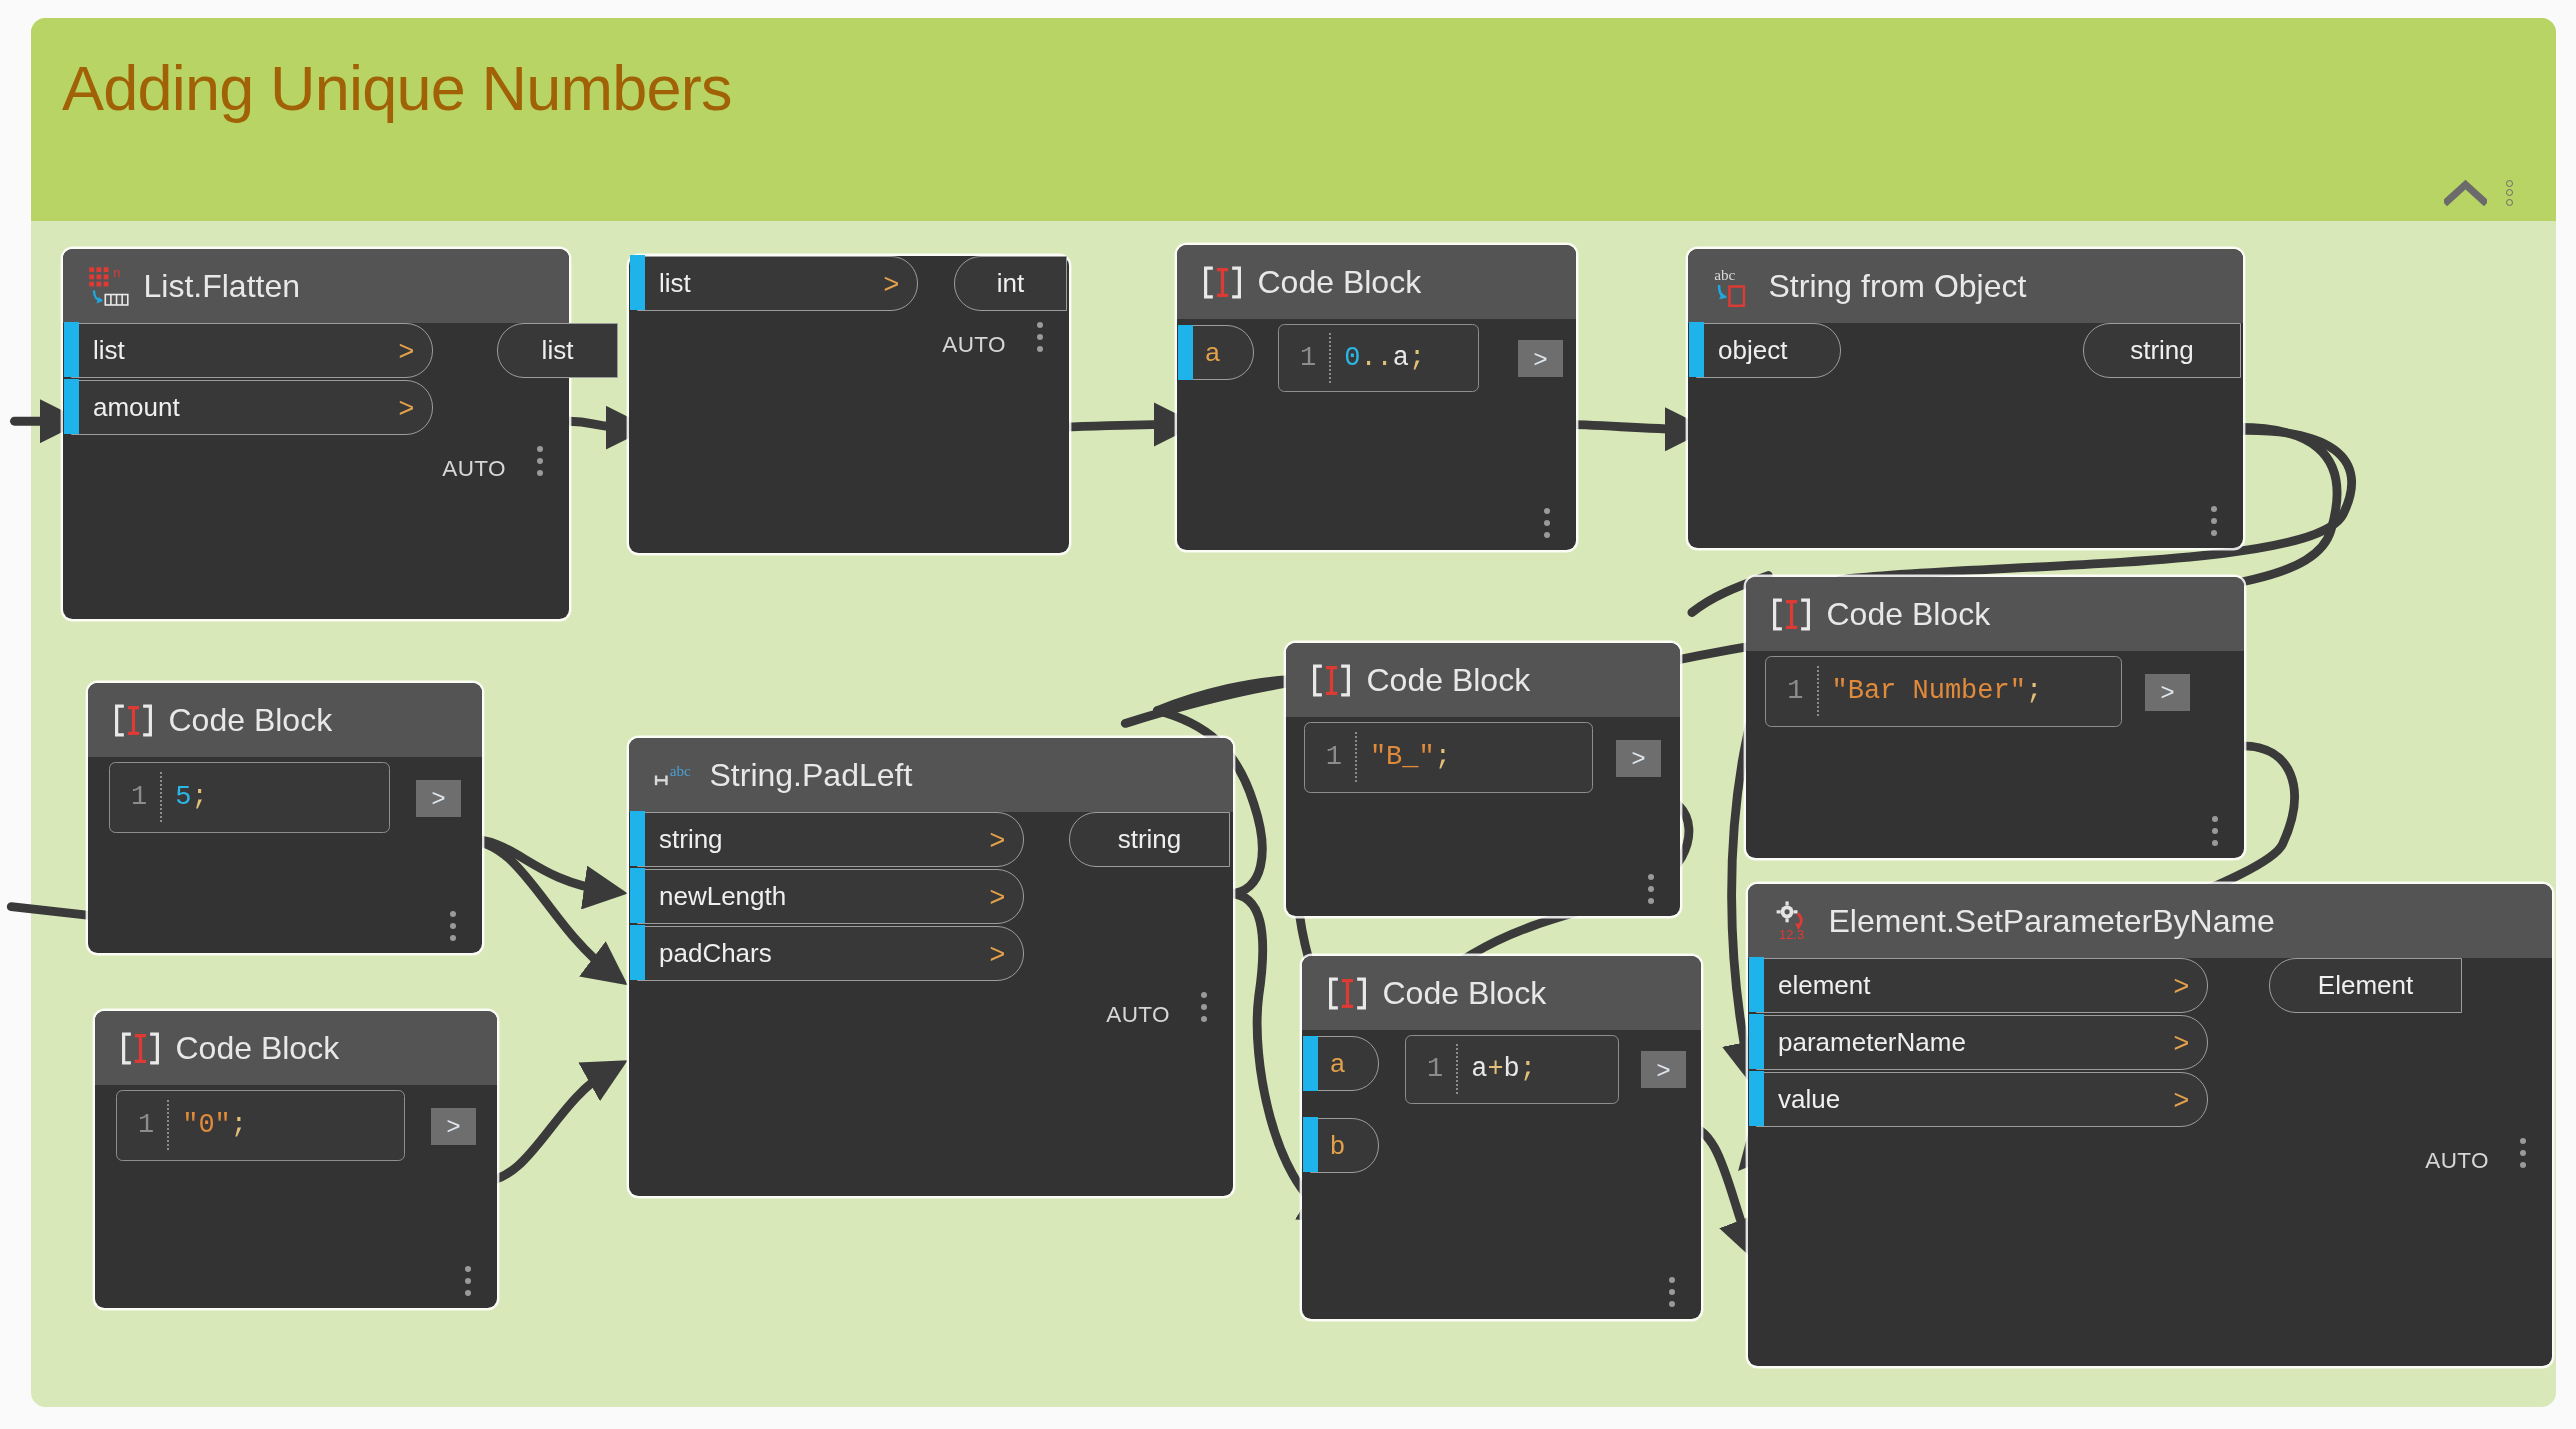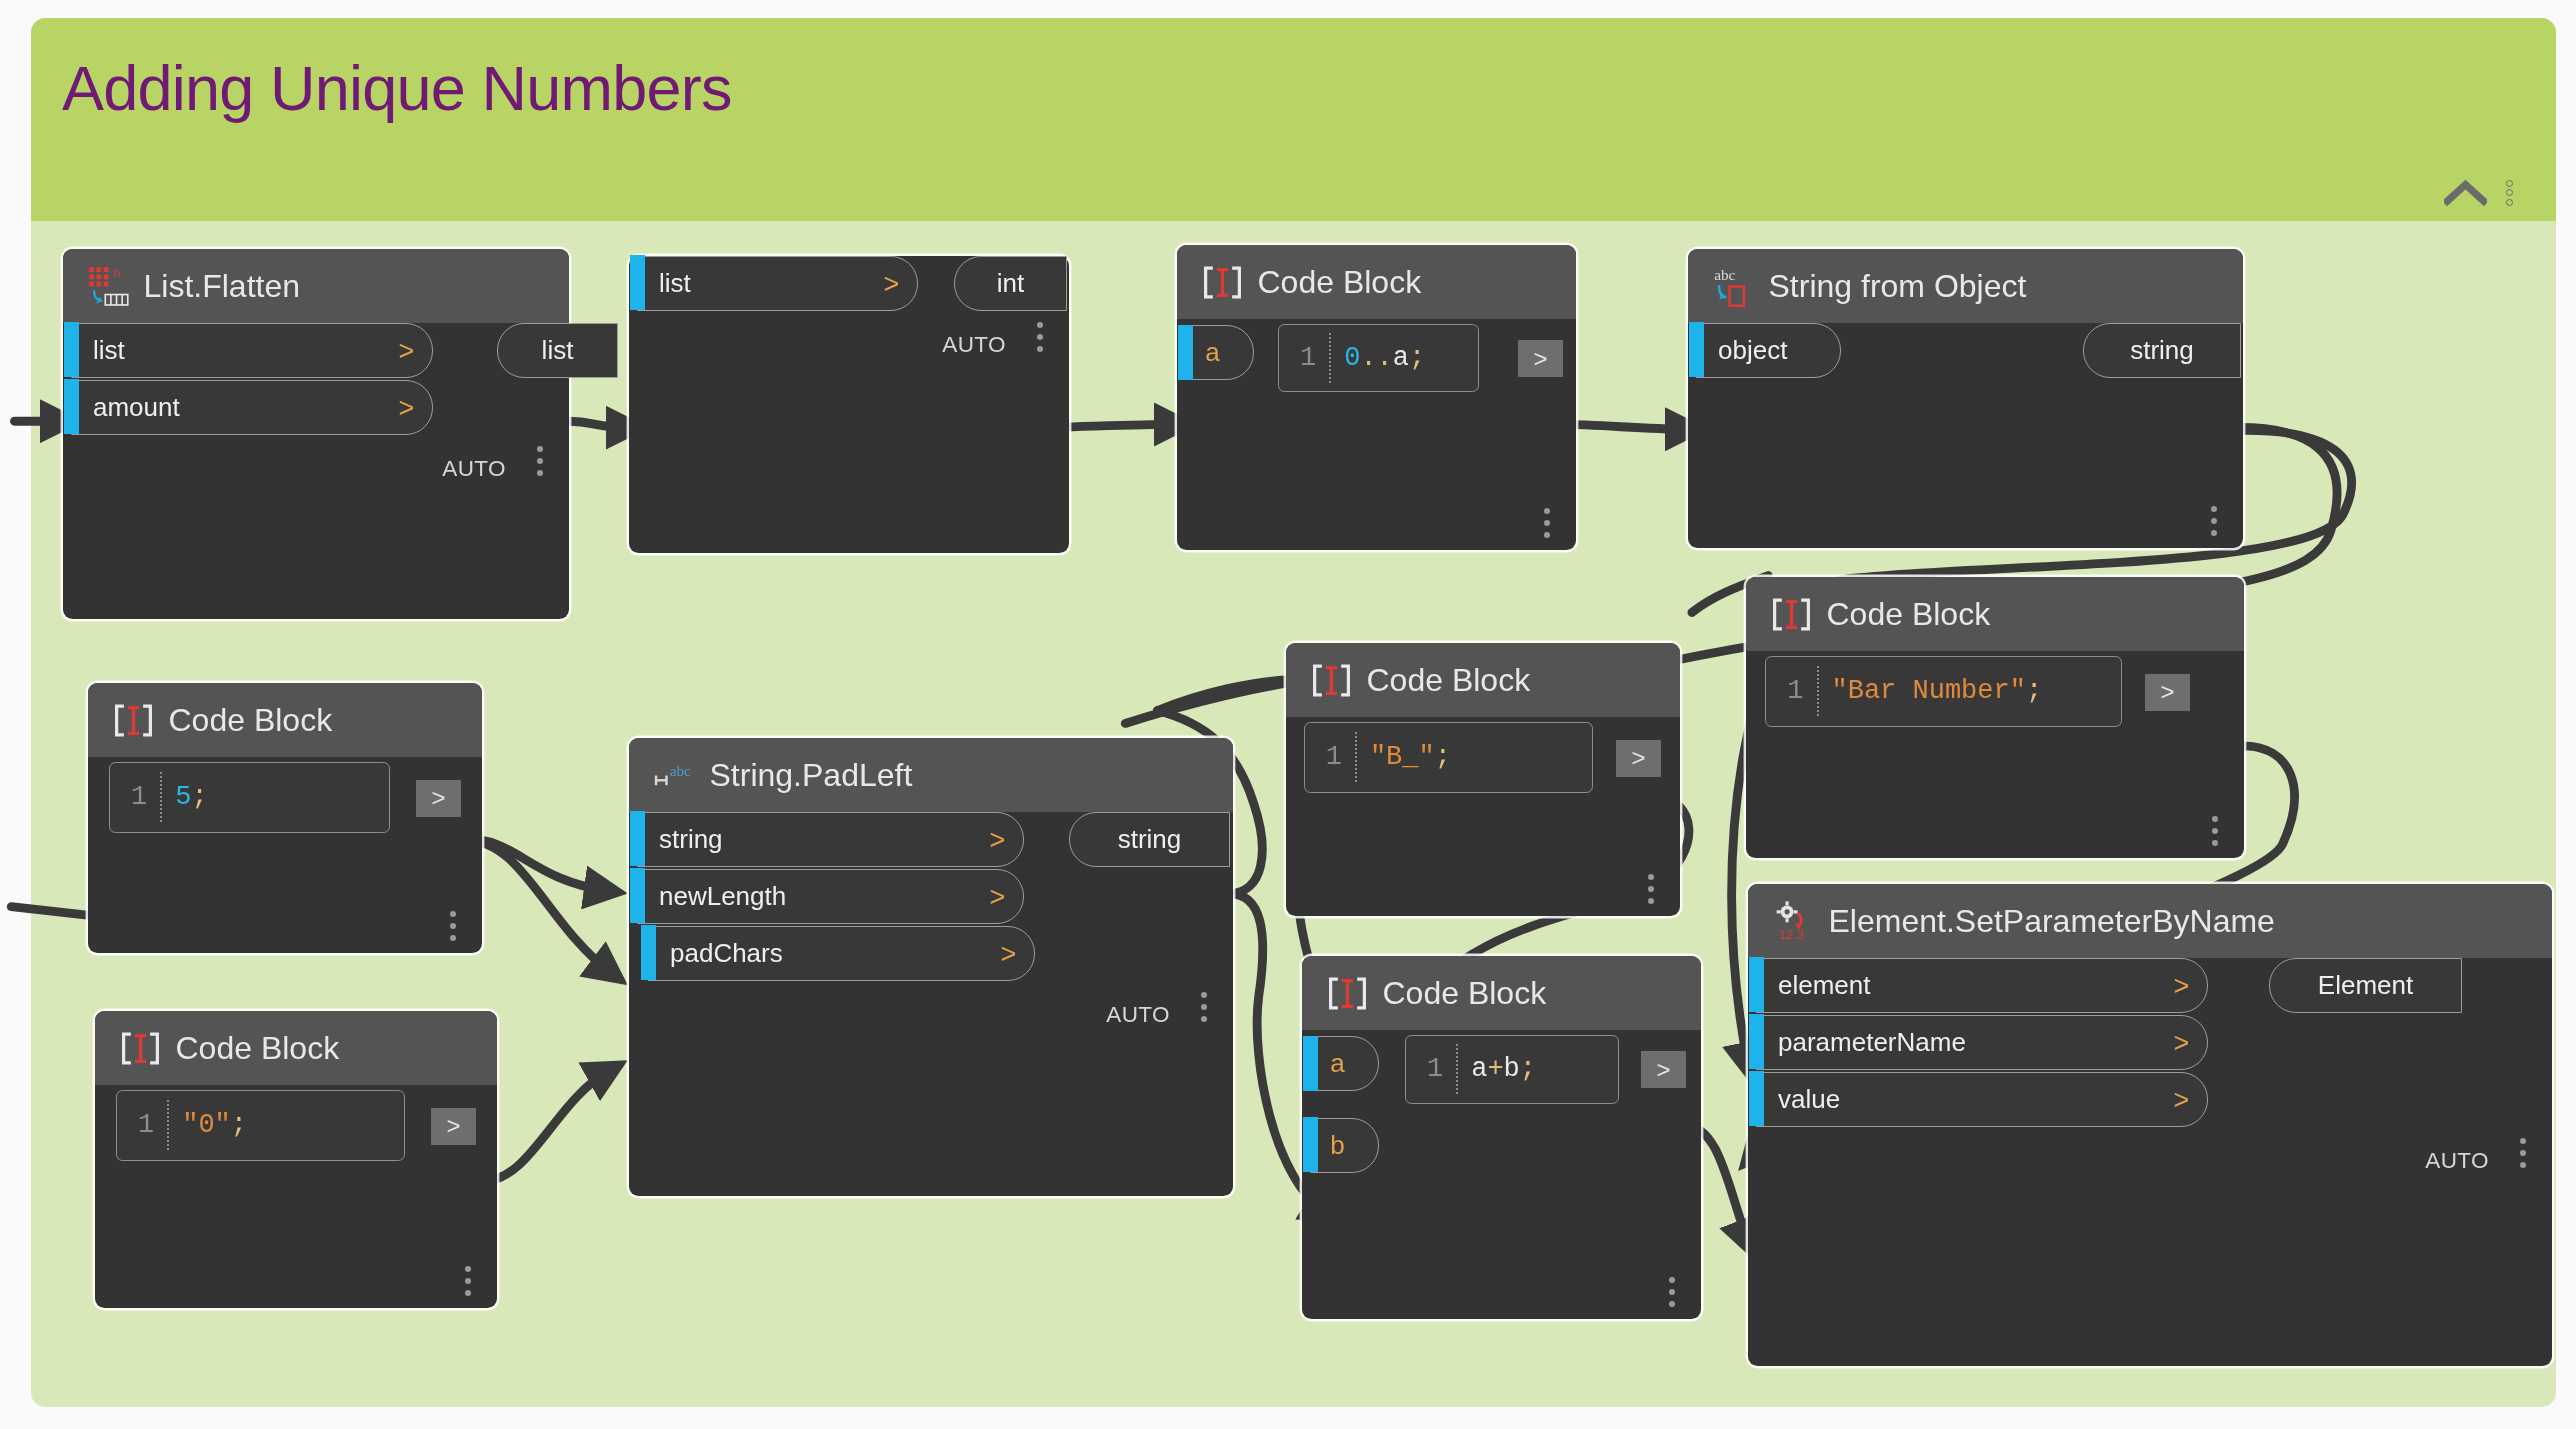--- a/index.html
+++ b/index.html
@@ -2,21 +2,21 @@
 <html style="font-size:13px"><head>
 <meta charset="utf-8">
 <style>
   html,body{margin:0;padding:0;background:#fafafa;}
   body{width:2576px;height:1430px;position:relative;font-family:"Liberation Sans",sans-serif;overflow:hidden;}
 
   
   #group{position:absolute;left:31px;top:17.7px;width:2525px;height:1389px;
          background:#d9e8b8;border-radius:14.5px;overflow:hidden;}
   #group-header{position:absolute;left:0;top:0;width:100%;height:203px;background:#b8d464;}
-  #group-title{position:absolute;left:31px;top:34px;font-size:63px;color:#701a75;
+  #group-title{position:absolute;left:31px;top:34px;font-size:63px;color:#a16207;
                font-family:"Liberation Sans",sans-serif;font-weight:400;letter-spacing:-0.8px;white-space:nowrap;}
   #group-collapse{position:absolute;right:69px;top:161px;width:43px;height:27px;cursor:pointer;}
   #group-menu{position:absolute;right:39px;top:162px;width:14.5px;height:29px;cursor:pointer;}
   #group-menu i{display:block;width:7.2px;height:7.2px;border:1.6px solid #6b6b6b;border-radius:50%;
                 margin:0 auto 2.4px auto;box-sizing:border-box;background:transparent;}
 
   
   #wires{position:absolute;left:0;top:0;width:2576px;height:1430px;pointer-events:none;z-index:5;}
 
   
@@ -386,21 +386,21 @@
         </div>
       </div>
       <div class="prow">
         <div class="pin" style="left:8px;top:0;width:387px;">
           <div class="pin-bar"></div>
           <span class="pin-name">newLength</span>
           <span class="pin-chev">&gt;</span>
         </div>
       </div>
       <div class="prow">
-        <div class="pin" style="left:19px;top:0;width:387px;">
+        <div class="pin" style="left:8px;top:0;width:387px;">
           <div class="pin-bar"></div>
           <span class="pin-name">padChars</span>
           <span class="pin-chev">&gt;</span>
         </div>
       </div>
     </div>
   </div>
   <div class="node-foot">
     <span class="auto-lbl">AUTO</span>
     <span class="dots3">

